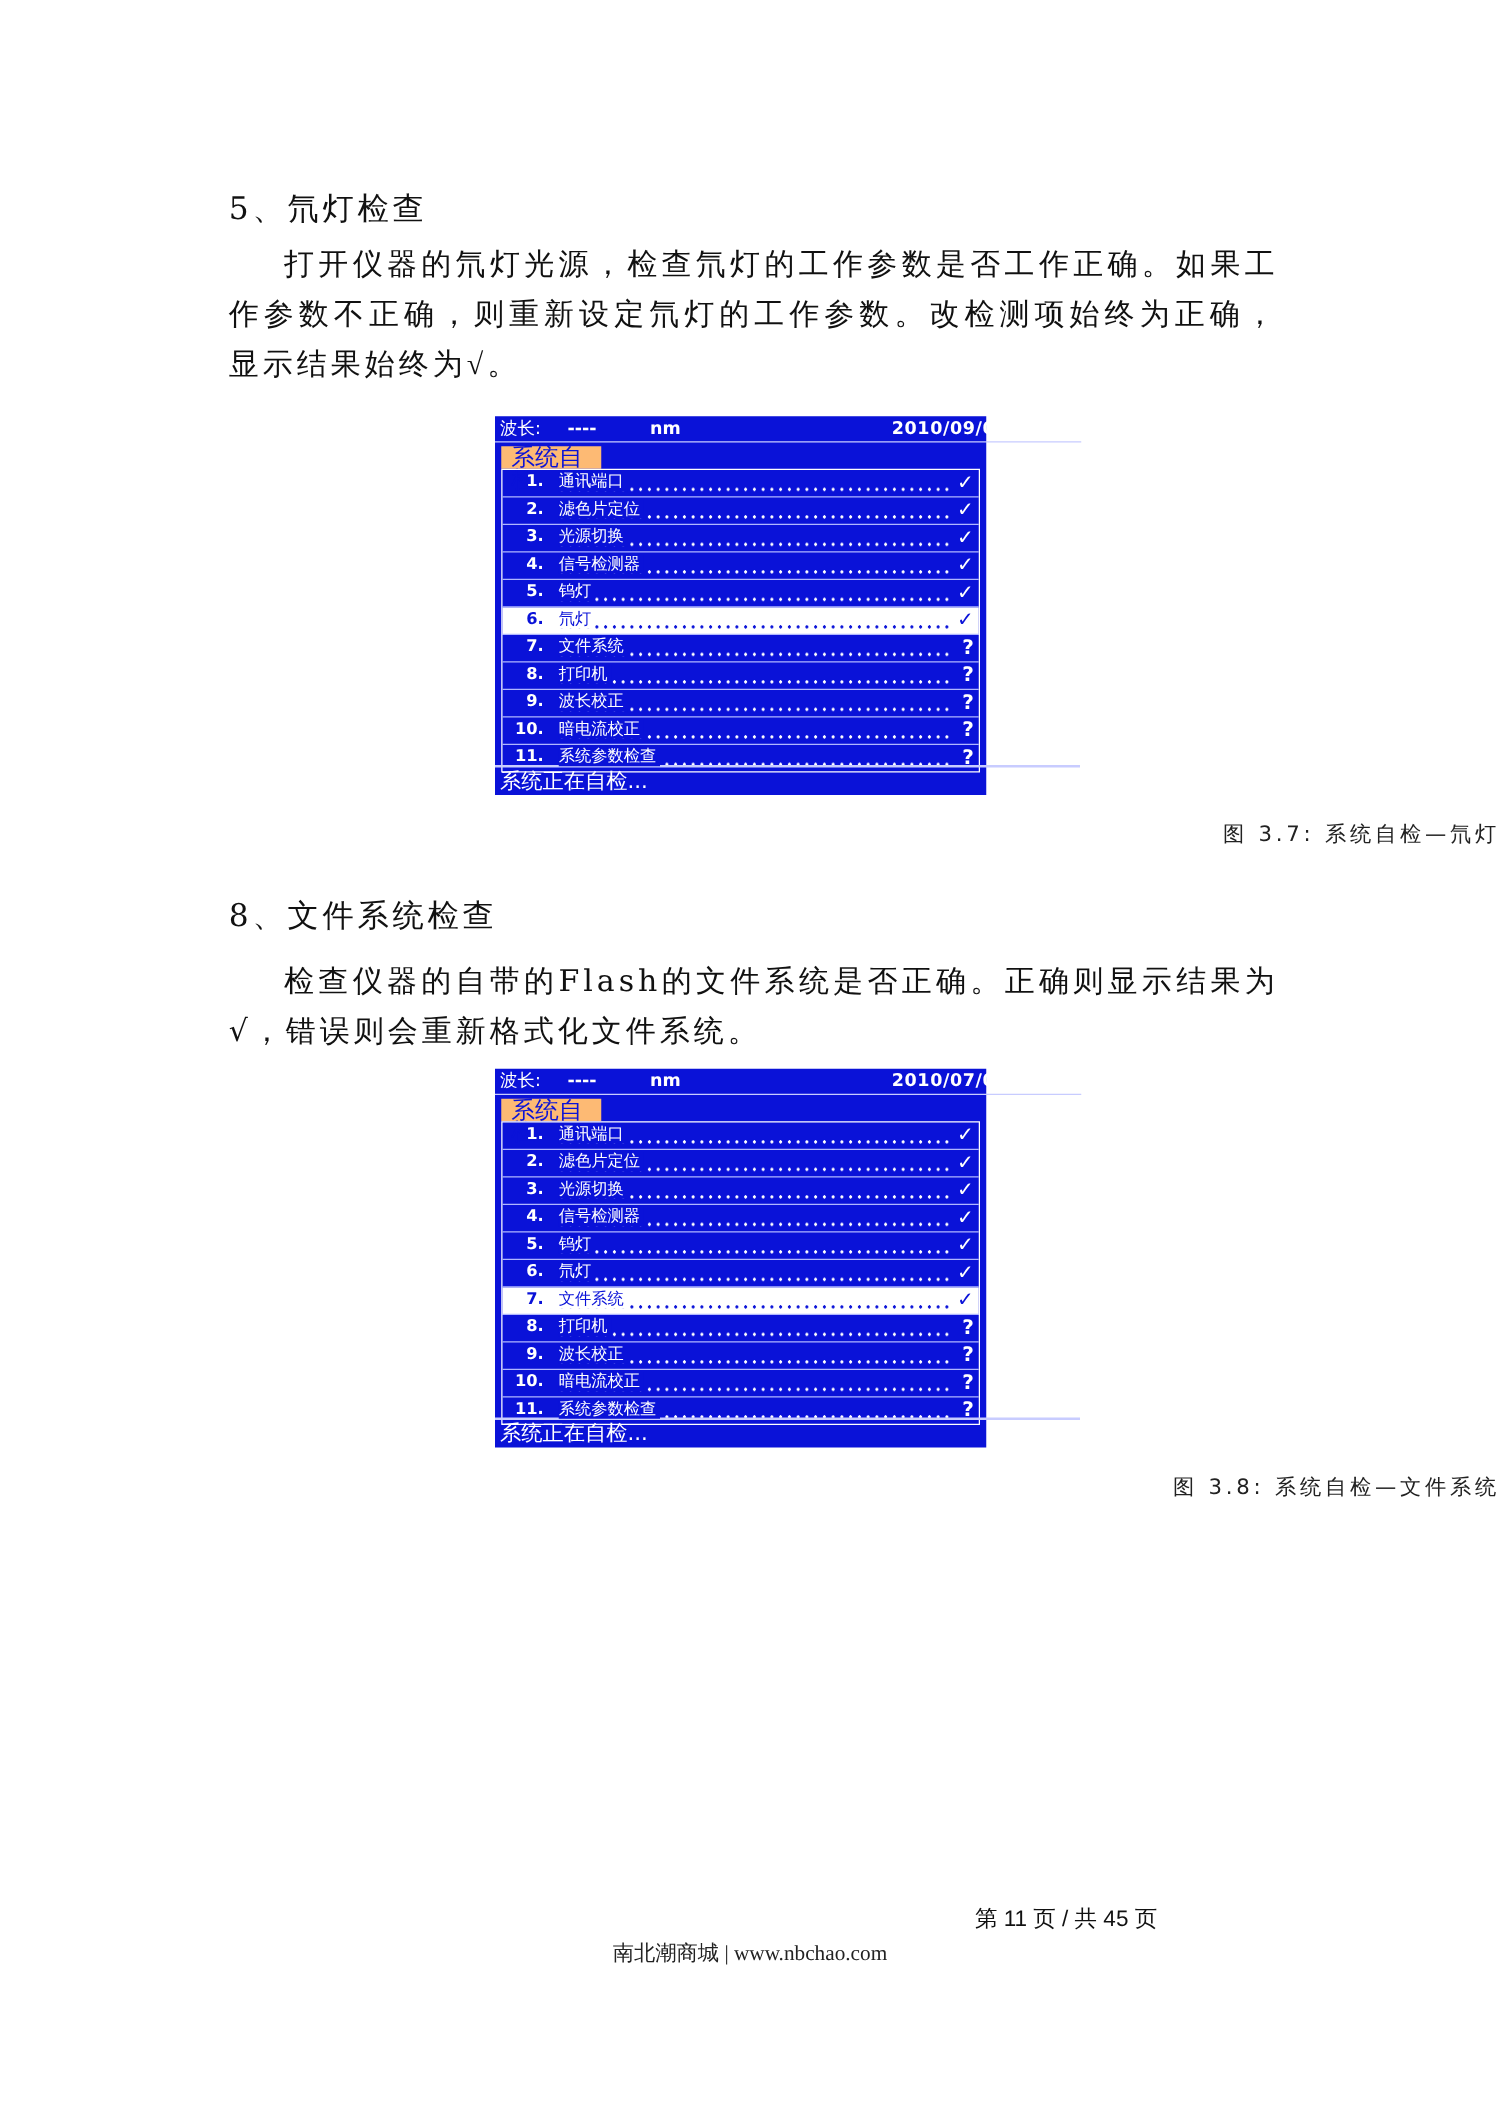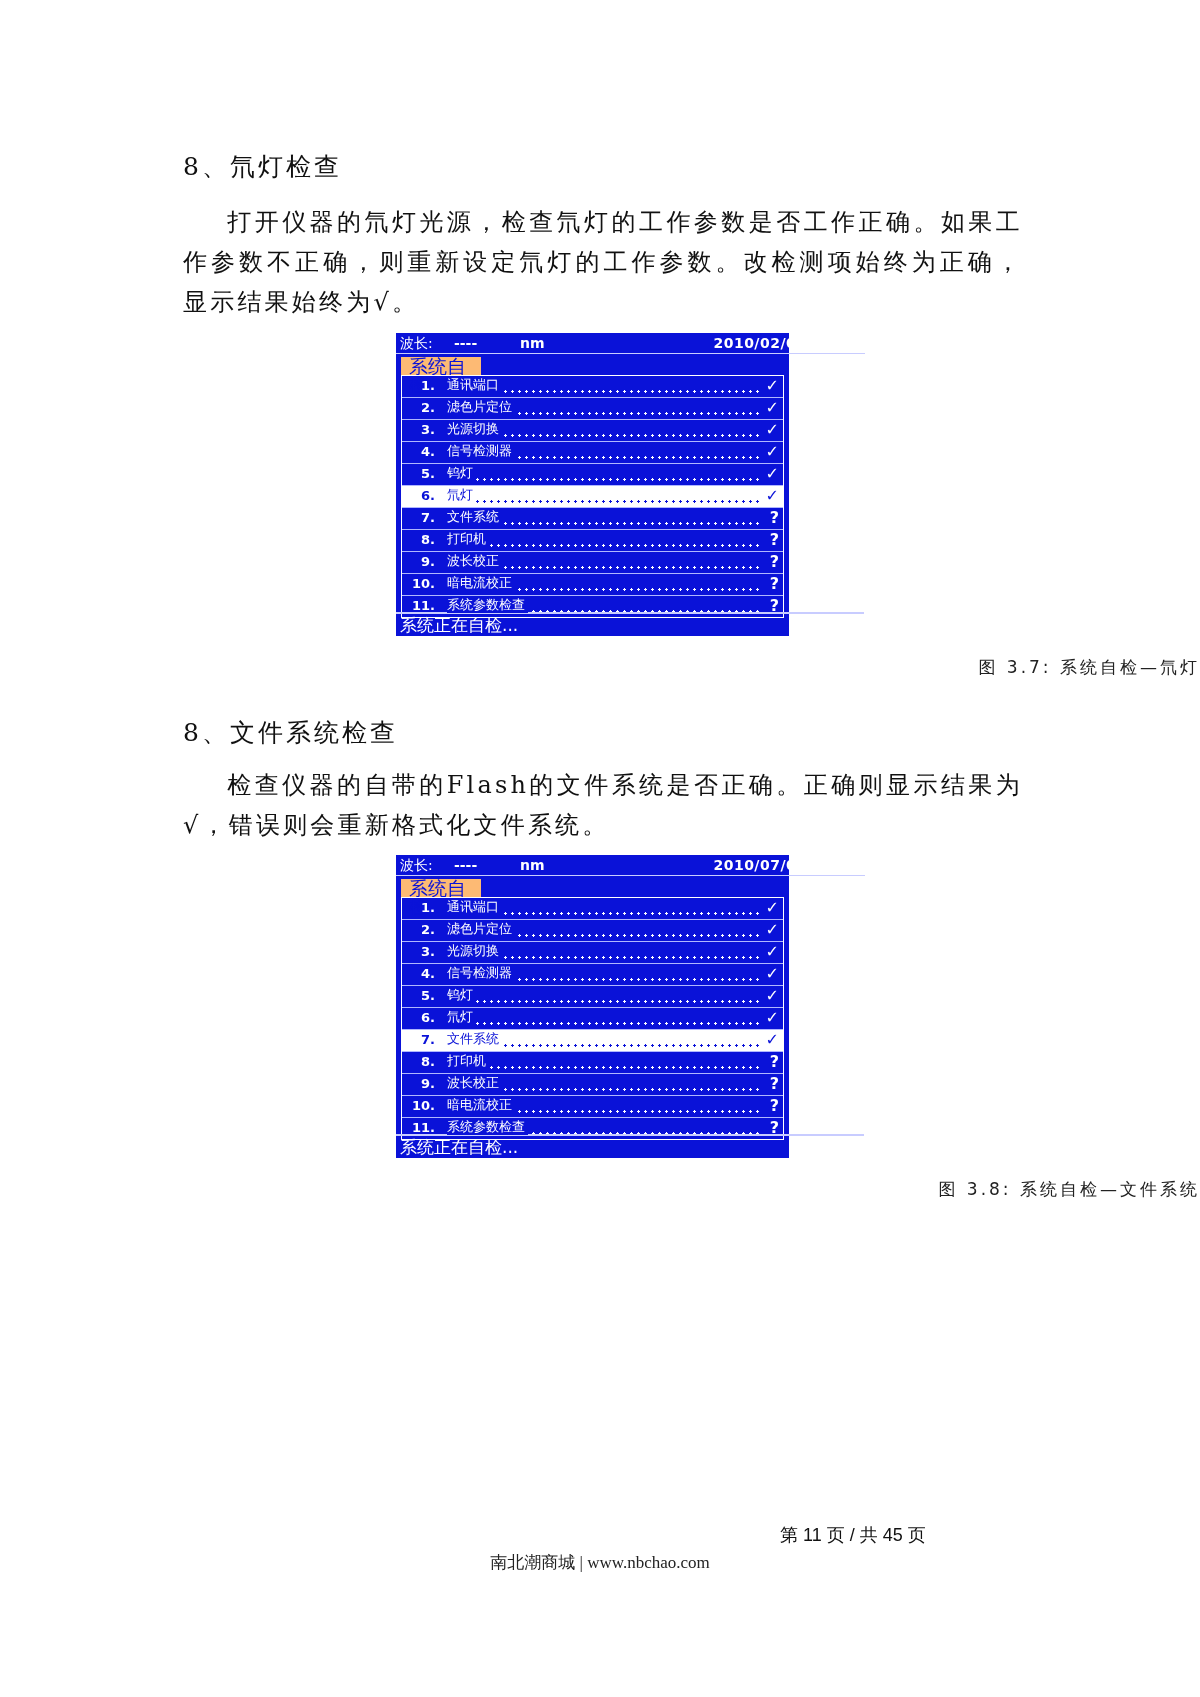--- a/index.html
+++ b/index.html
@@ -37,29 +37,29 @@
   .screen .row.selected .label-text { background: #ffffff; }
   .screen .statusbar { position: absolute; left: 0; bottom: 0; width: 468px; height: 24px; border-top: 2px solid #c8ccff;
                        font-size: 17px; line-height: 22px; padding-left: 4px; box-sizing: border-box; }
   .footer-page { position: absolute; left: 780px; top: 1523px; font-size: 18px; font-family: "Liberation Sans", sans-serif; color: #111; }
   .footer-site { position: absolute; left: 0; width: 1200px; text-align: center; top: 1551px; font-size: 17px;
                  font-family: "Liberation Serif", serif; color: #222; }
 </style>
 </head>
 <body>
 
-<div class="heading" style="top:150px;">8、氘灯检查</div>
-<div class="para" style="top:202px;"><span class="indent"></span><span>打开仪器的氘灯光源，检查氘灯的工作参数是否工作正确。如果工作参数不正确，则重新设定氘灯的工作参数。改检测项始终为正确，显示结果始终为√。</span></div>
+<div class="heading" style="top:150px;">5、氘灯检查</div>
+<div class="para" style="top:192px;font-family:Liberation Serif, serif;"><span class="indent"></span><span>打开仪器的氘灯光源，检查氘灯的工作参数是否工作正确。如果工作参数不正确，则重新设定氘灯的工作参数。改检测项始终为正确，显示结果始终为√。</span></div>
 
 <div class="screen" style="top:333px;">
   <div class="topbar">
     <span class="wl-label">波长:</span>
     <span class="wl-value">----</span>
     <span class="wl-unit">nm</span>
-    <span class="datetime">2010/02/03  11:52</span>
+    <span class="datetime">2010/09/03  11:52</span>
   </div>
   <div class="tab">系统自检</div>
   <div class="list">
       <div class="row">
         <span class="num">1.</span>
         <span class="dots"></span>
         <span class="label"><span class="label-text">通讯端口</span></span>
         <span class="status">✓</span>
       </div>
       <div class="row">

